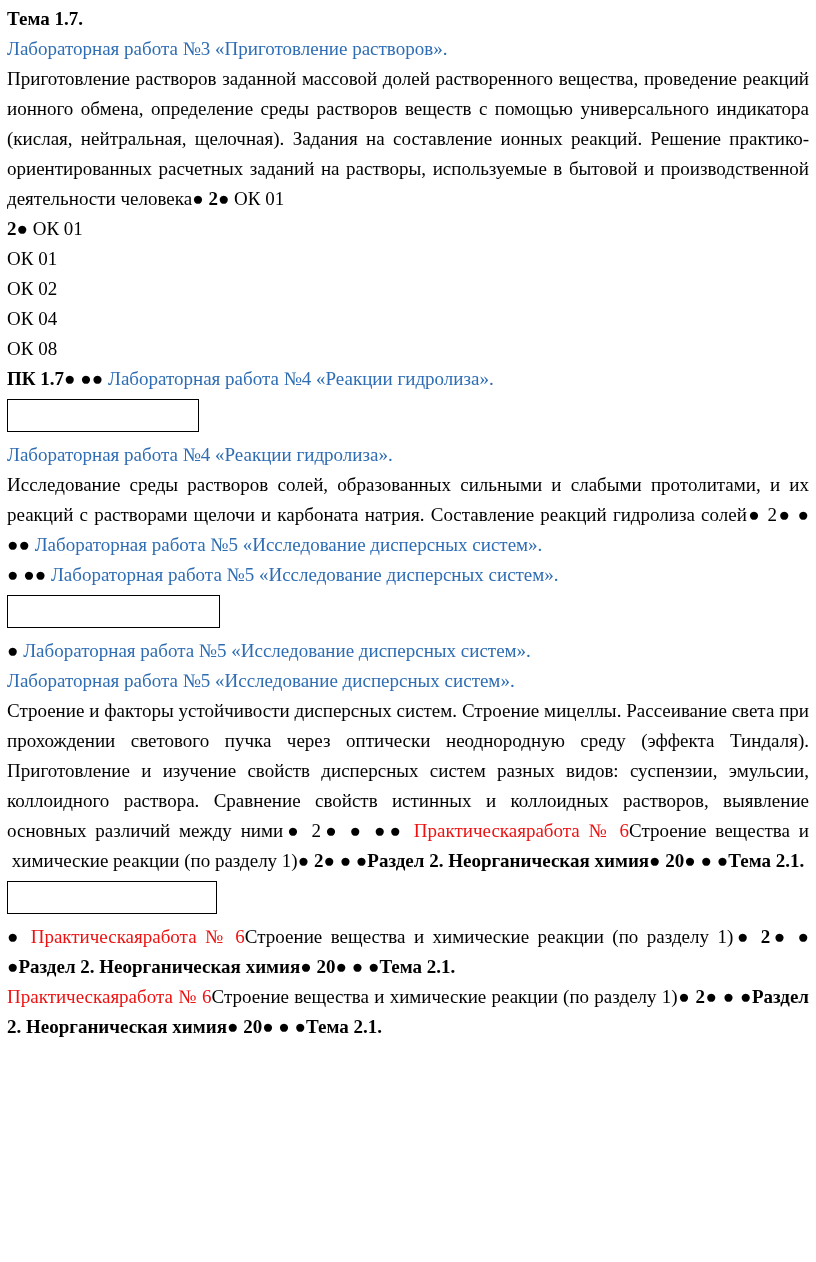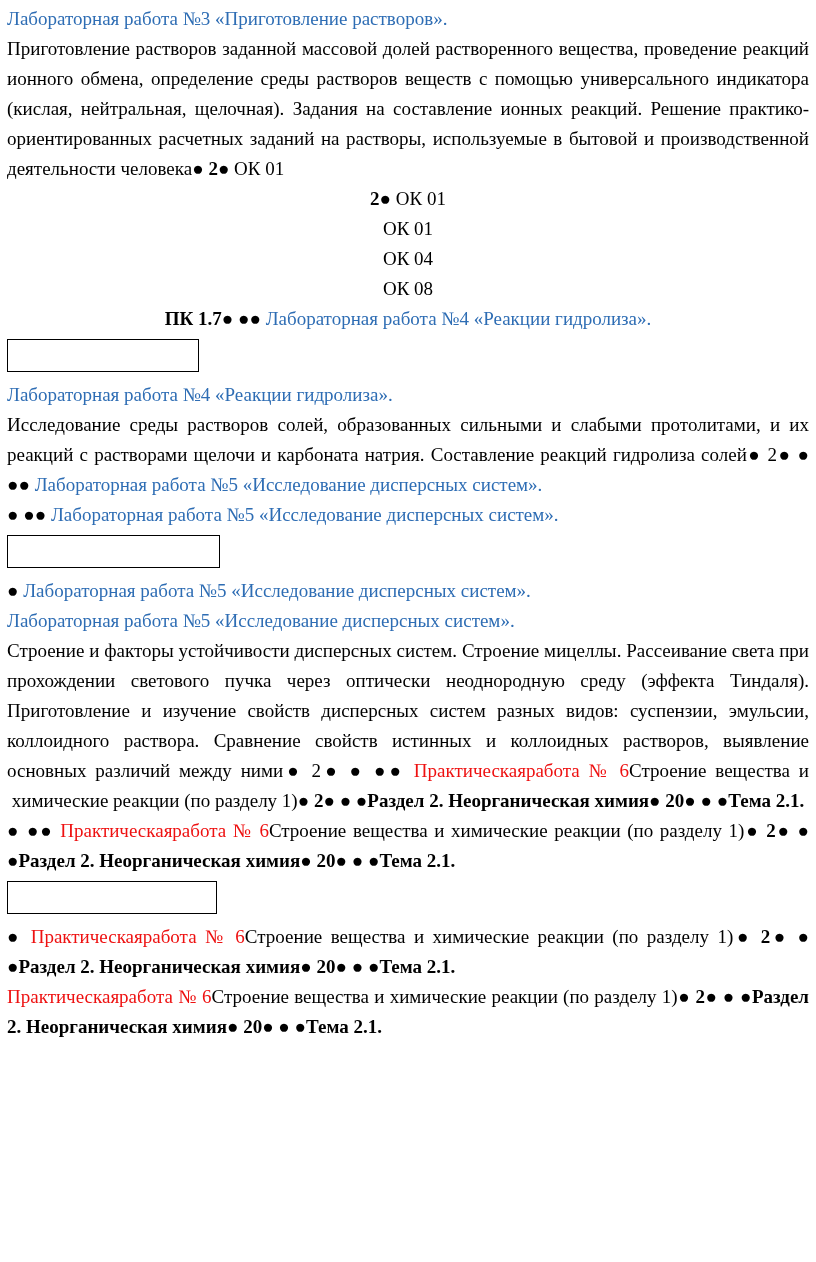--- a/index.html
+++ b/index.html
@@ -11,45 +11,46 @@
     overflow: hidden;
     font-family: "Liberation Serif", "DejaVu Serif", serif;
     font-size: 19px;
     line-height: 30px;
     color: #000000;
     padding: 4px 7px 0 7px;
   }
   .page { width: 100%; height: 100%; }
   .para { margin: 0; }
   .align-left    { text-align: left; }
-  .align-center  { text-align: center; }
+  .align-center  { text-align: left; }
   .align-justify { text-align: justify; }
   .last-center   { text-align-last: center; }
   .empty-box {
     border: 1px solid #000000;
     margin: 5px 0 8px 0;
   }
   .run { white-space: pre-wrap; }
 </style>
 </head>
 <body>
 
 <div class="page">
+    <p class="para align-left"><span class="run" style="font-weight: bold;">Тема 1.7.</span></p>
     <p class="para align-left"><span class="run" style="color: rgb(46, 109, 180);">Лабораторная работа №3 «Приготовление растворов».</span></p>
     <p class="para align-justify"><span class="run">Приготовление растворов заданной массовой долей растворенного вещества, проведение реакций ионного обмена, определение среды растворов веществ с помощью универсального индикатора (кислая, нейтральная, щелочная). Задания на составление ионных реакций. Решение практико-ориентированных расчетных заданий на растворы, используемые в бытовой и производственной деятельности человека● </span><span class="run" style="font-weight: bold;">2</span><span class="run">● ОК 01</span></p>
     <p class="para align-center"><span class="run" style="font-weight: bold;">2</span><span class="run">● ОК 01</span></p>
     <p class="para align-center"><span class="run">ОК 01</span></p>
+    <p class="para align-center"><span class="run">ОК 02</span></p>
     <p class="para align-center"><span class="run">ОК 04</span></p>
     <p class="para align-center"><span class="run">ОК 08</span></p>
     <p class="para align-center"><span class="run" style="font-weight: bold; ">ПК 1.7</span><span class="run">● ●● </span><span class="run" style="color: rgb(46, 109, 180);">Лабораторная работа №4 «Реакции гидролиза».</span></p>
     <div class="empty-box" style="width: 192px; height: 33px;"></div>
     <p class="para align-left"><span class="run" style="color: rgb(46, 109, 180);">Лабораторная работа №4 «Реакции гидролиза».</span></p>
     <p class="para align-justify"><span class="run">Исследование среды растворов солей, образованных сильными и слабыми протолитами, и их реакций с растворами щелочи и карбоната натрия. Составление реакций гидролиза солей● 2● ● ●● </span><span class="run" style="color: rgb(46, 109, 180);">Лабораторная работа №5 «Исследование дисперсных систем».</span></p>
     <p class="para align-left"><span class="run">● ●● </span><span class="run" style="color: rgb(46, 109, 180);">Лабораторная работа №5 «Исследование дисперсных систем».</span></p>
     <div class="empty-box" style="width: 213px; height: 33px;"></div>
     <p class="para align-left"><span class="run">● </span><span class="run" style="color: rgb(46, 109, 180);">Лабораторная работа №5 «Исследование дисперсных систем».</span></p>
     <p class="para align-left"><span class="run" style="color: rgb(46, 109, 180);">Лабораторная работа №5 «Исследование дисперсных систем».</span></p>
     <p class="para align-justify last-center"><span class="run">Строение и факторы устойчивости дисперсных систем. Строение мицеллы. Рассеивание света при прохождении светового пучка через оптически неоднородную среду (эффекта Тиндаля). Приготовление и изучение свойств дисперсных систем разных видов: суспензии, эмульсии, коллоидного раствора. Сравнение свойств истинных и коллоидных растворов, выявление основных различий между ними● 2● ● ●● </span><span class="run" style="color: rgb(238, 17, 17);">Практическаяработа № 6</span><span class="run">Строение вещества и химические реакции (по разделу 1)● </span><span class="run" style="font-weight: bold;">2● ● ●Раздел 2. Неорганическая химия● 20● ● ●Тема 2.1.</span></p>
-    <p class="para align-justify"><span class="run">● ●● </span><span class="run" style="color: rgb(238, 17, 17);">Практическаяработа № 6</span><span class="run">Строение вещества и химические реакции (по разделу 1)● </span><span class="run" style="font-weight: bold;">2● ● ●Раздел 2. Неорганическая химия● 20● ● ●Тема 2.1.</span></p>
     <div class="empty-box" style="width: 210px; height: 33px;"></div>
     <p class="para align-justify"><span class="run">● </span><span class="run" style="color: rgb(238, 17, 17);">Практическаяработа № 6</span><span class="run">Строение вещества и химические реакции (по разделу 1)● </span><span class="run" style="font-weight: bold;">2● ● ●Раздел 2. Неорганическая химия● 20● ● ●Тема 2.1.</span></p>
     <p class="para align-justify"><span class="run" style="color: rgb(238, 17, 17);">Практическаяработа № 6</span><span class="run">Строение вещества и химические реакции (по разделу 1)● </span><span class="run" style="font-weight: bold;">2● ● ●Раздел 2. Неорганическая химия● 20● ● ●Тема 2.1.</span></p>
   </div>
 
 </body></html>

